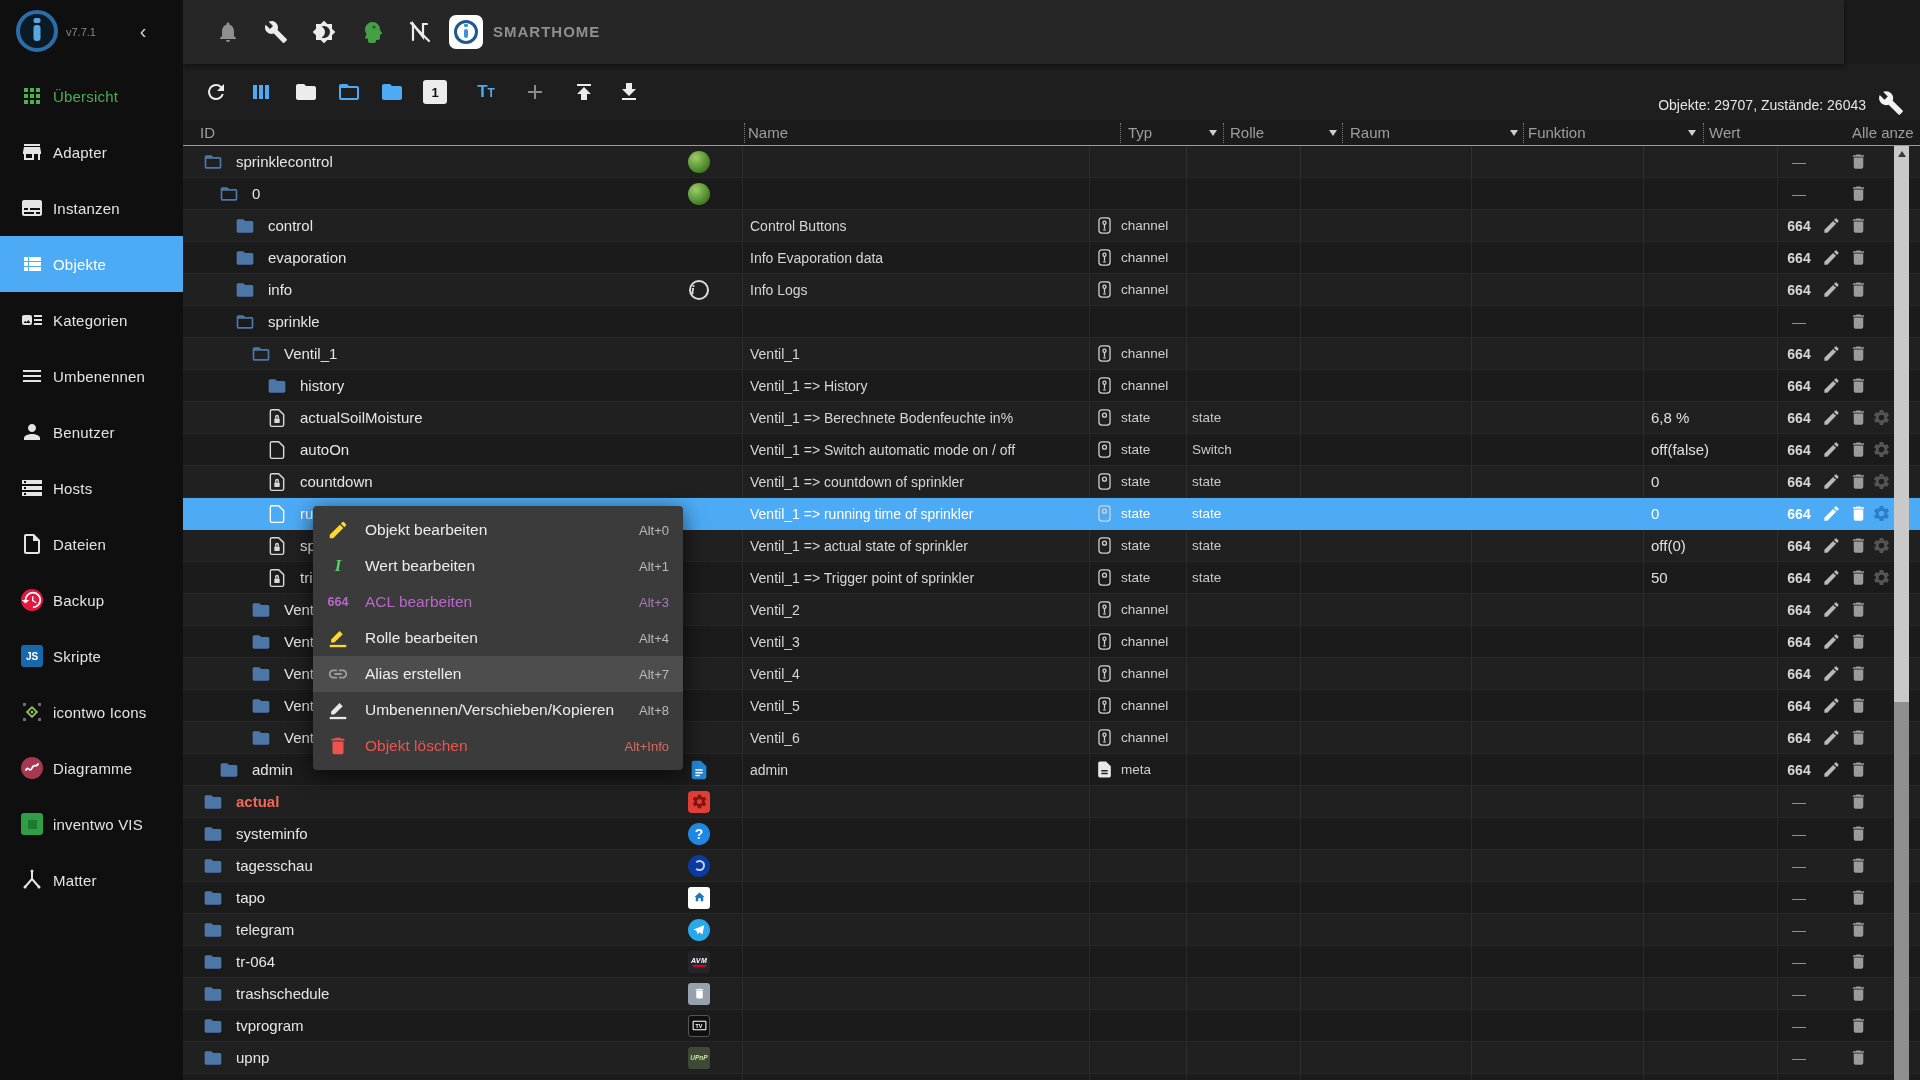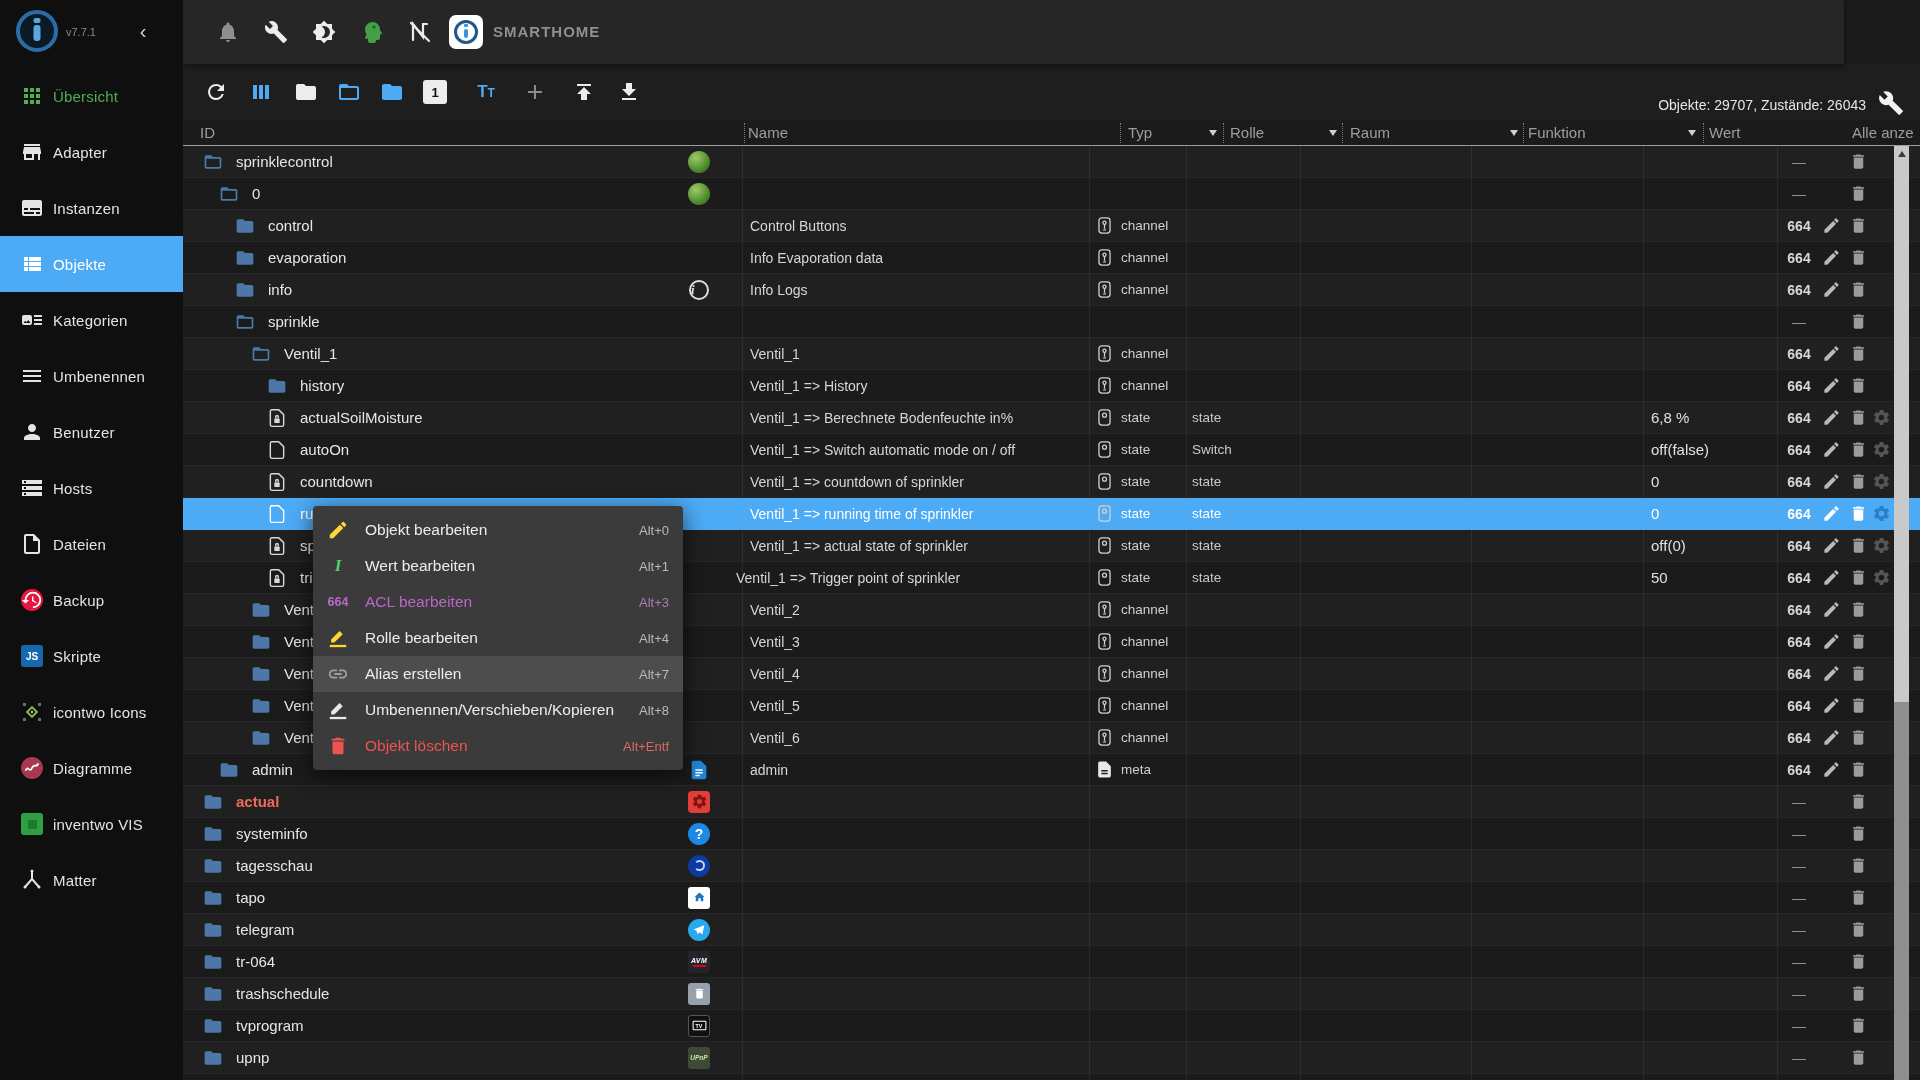--- a/index.html
+++ b/index.html
@@ -772,21 +772,21 @@
           <span class="cell " style="left:84px">
             <span class="tico doc">
               <svg viewBox="0 0 24 24" fill="none" stroke="currentColor" stroke-width="1.7" width="100%" height="100%">
                 <path d="M14 2H6a2 2 0 0 0-2 2v16a2 2 0 0 0 2 2h12a2 2 0 0 0 2-2V8l-6-6z"></path>
                 <path d="M10.5 12.5v-2a1.5 1.5 0 0 1 3 0v2"></path>
                 <rect x="8.8" y="12.5" width="6.4" height="5.5" rx="1" fill="currentColor" stroke="none"></rect>
               </svg>
             </span>
           </span>
           <span class="cell id-label" style="left:117px">trig</span>
-          <span class="cell name-label" style="left:553px">Ventil_1 =&gt; Trigger point of sprinkler</span>
+          <span class="cell name-label" style="left:567px">Ventil_1 =&gt; Trigger point of sprinkler</span>
           <span class="cell " style="left:912px">
             <span class="typ-ico"><svg viewBox="0 0 24 24" fill="none" stroke="currentColor" stroke-width="1.6" width="100%" height="100%">
                 <rect x="5" y="2.5" width="14" height="19" rx="3.5"></rect>
                 <circle cx="12" cy="9" r="2.5"></circle>
               </svg></span>
           </span>
           <span class="cell typ-label" style="left:938px">state</span>
           <span class="cell rolle-label" style="left:1009px">state</span>
           <span class="cell wert-label" style="left:1468px">50</span>
           <span class="cell acl" style="left:1598px">664</span>
@@ -1270,17 +1270,17 @@
         <span class="ctx-label">Umbenennen/Verschieben/Kopieren</span>
         <span class="ctx-short">Alt+8</span>
       </div>
       <div class="ctx-item">
         <span class="ctx-ico" style="color: rgb(239, 83, 80);">
           <svg viewBox="0 0 24 24" fill="currentColor" width="100%" height="100%">
             <path d="M6 19c0 1.1.9 2 2 2h8c1.1 0 2-.9 2-2V7H6v12zM19 4h-3.5l-1-1h-5l-1 1H5v2h14V4z"></path>
           </svg>
         </span>
         <span class="ctx-label" style="color: rgb(239, 83, 80);">Objekt löschen</span>
-        <span class="ctx-short" style="color: rgb(216, 106, 98);">Alt+Entf</span>
+        <span class="ctx-short" style="color: rgb(216, 106, 98);">Alt+Info</span>
       </div>
     </div>
 
 </div>
 
 </body></html>

